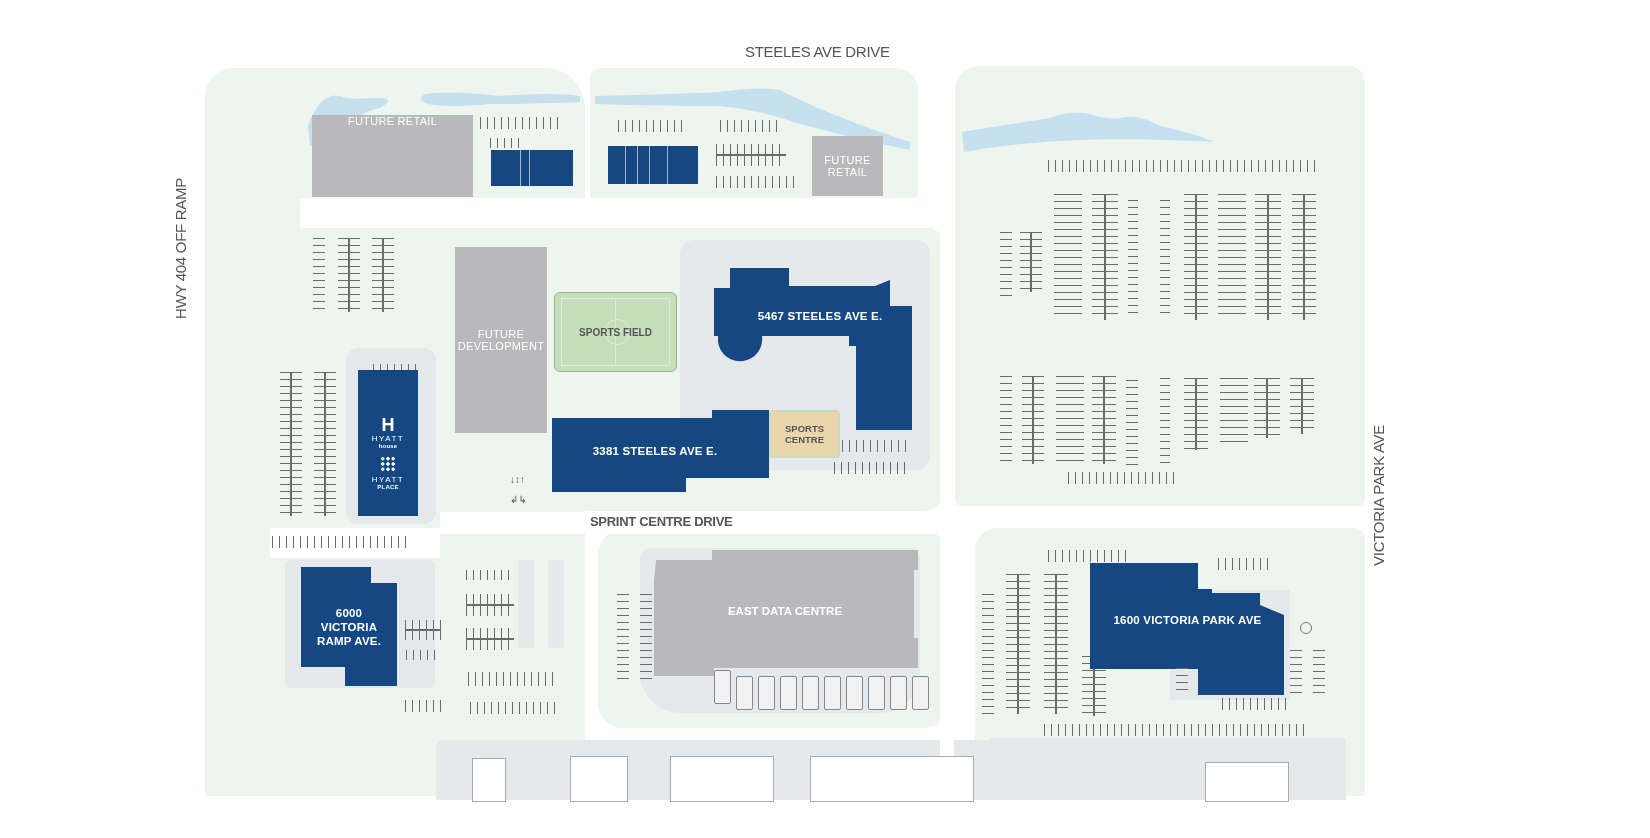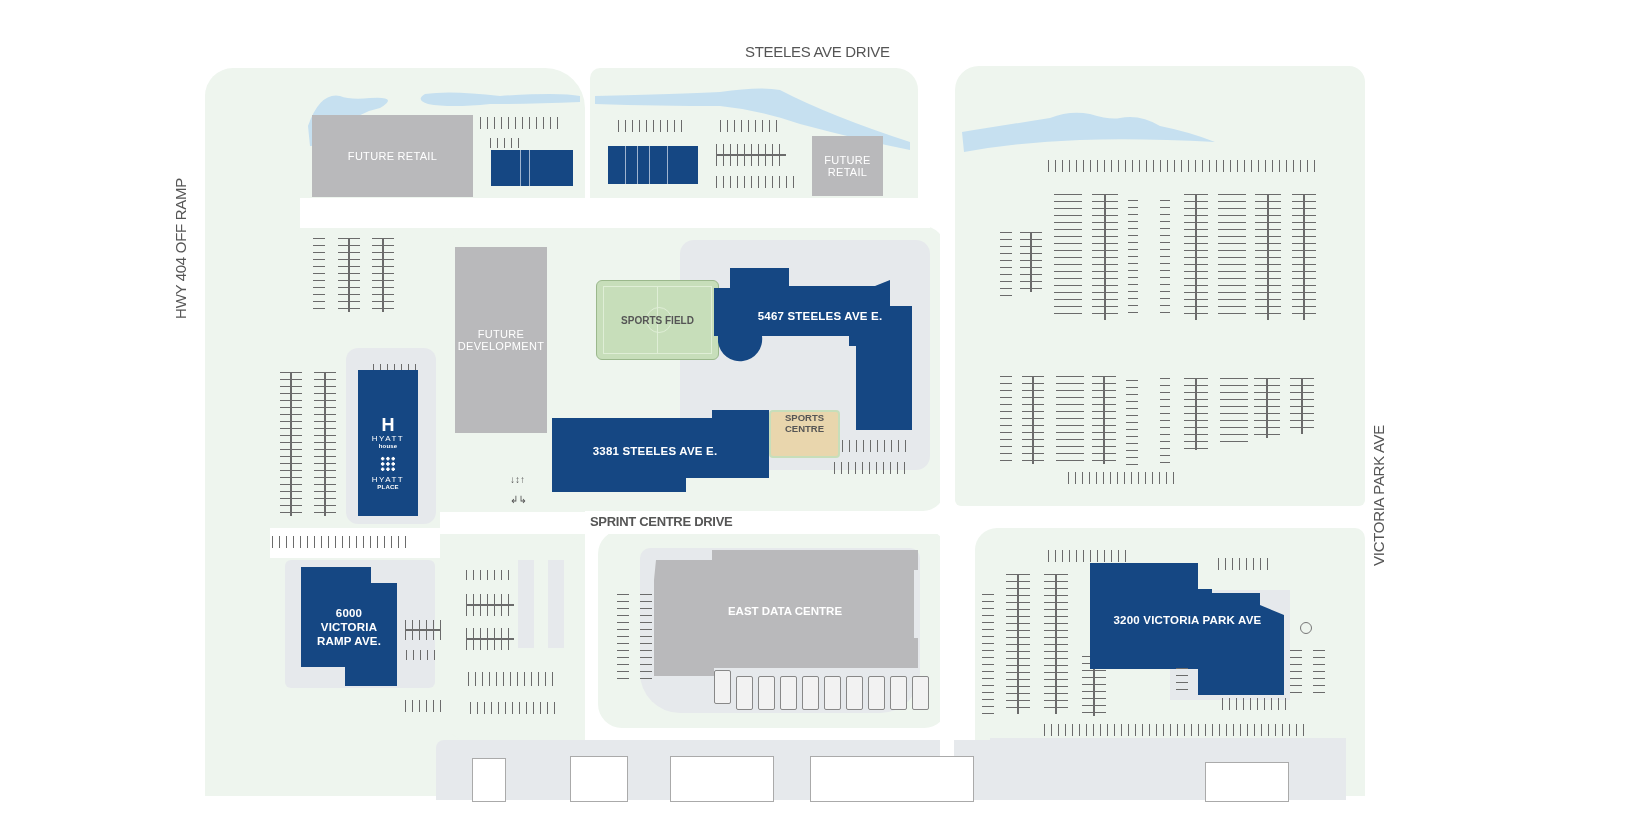--- a/index.html
+++ b/index.html
@@ -2,28 +2,28 @@
 <html><head>
 <meta charset="utf-8">
 <style>
   html, body { margin:0; padding:0; background:#ffffff; }
   body { width:1650px; height:838px; position:relative; overflow:hidden; font-family:"Liberation Sans", sans-serif; }
   .abs { position:absolute; }
   .green { background:#eef5ee; }
   .paving { background:#e6e9ec; }
   .white { background:#ffffff; }
   .bldg { background:#154783; color:#ffffff; font-family:"Liberation Sans", sans-serif; font-weight:700; display:flex; align-items:center; justify-content:center; text-align:center; letter-spacing:0.2px; }
-  .future { background:#b9b9bb; color:#ffffff; display:flex; align-items:center; justify-content:center; text-align:center; font-size:11px; letter-spacing:0.3px; line-height:12px; }
+  .future { background:#b9b9bb; color:#ffffff; display:flex; justify-content:center; text-align:center; font-size:11px; letter-spacing:0.3px; line-height:12px; }
   .street { color:#555555; font-size:15px; letter-spacing:-0.3px; white-space:nowrap; }
   .street.bold { font-weight:700; font-size:13px; color:#555; }
   .parking-h { background: repeating-linear-gradient(90deg, #6b6b6b 0 1.4px, transparent 1.4px 7px); }
   .parking-v { background: repeating-linear-gradient(180deg, #6b6b6b 0 1.4px, transparent 1.4px 7px); }
   .spine { position:absolute; left:50%; top:0; bottom:0; width:2px; background:#6b6b6b; transform:translateX(-1px); }
   .field { background:#c7deba; border:1px solid #9bb88c; border-radius:6px; color:#555; font-weight:700; font-size:10px; display:flex; align-items:center; justify-content:center; }
-  .court { background:#e9d6ad; border:2px solid #c7deba; border-radius:4px; color:#555; font-weight:700; font-size:9.5px; line-height:11px; display:flex; align-items:center; justify-content:flex-start; text-align:center; }
+  .court { background:#e9d6ad; border:2px solid #c7deba; border-radius:4px; color:#555; font-weight:700; font-size:9.5px; line-height:11px; display:flex; align-items:center; justify-content:center; text-align:center; }
   .unit-sep { position:absolute; top:0; bottom:0; width:1px; background:#9fb4cf; }
   .loading-dock { position:absolute; width:15px; height:32px; border:1px solid #888; background:#f2f2f2; border-radius:2px; }
 </style>
 </head>
 <body>
 
 <div class="abs green" style="left:205px;top:68px;width:380px;height:728px;border-radius:28px 40px 0 0;"></div>
 <div class="abs green" style="left:590px;top:68px;width:328px;height:150px;border-radius:10px 22px 18px 18px;"></div>
 <div class="abs green" style="left:955px;top:66px;width:410px;height:440px;border-radius:24px 16px 6px 6px;"></div>
 <div class="abs green" style="left:975px;top:528px;width:390px;height:268px;border-radius:22px 10px 0 0;"></div>
@@ -106,21 +106,21 @@
   <div style="font-size:6px;line-height:7px;">house</div>
   <div style="width:16px;height:16px;margin-top:6px;background:radial-gradient(circle,#fff 1.6px,transparent 1.8px) 0 0/5.3px 5.3px;"></div>
   <div style="font-size:8px;letter-spacing:1.5px;font-weight:400;line-height:9px;margin-top:3px;">HYATT</div>
   <div style="font-size:6px;line-height:7px;">PLACE</div>
 </div>
 
 <div class="abs future" style="left:455px;top:247px;width:92px;height:186px;flex-direction:column;">
   <span>FUTURE</span>
   <span>DEVELOPMENT</span>
 </div>
-<div class="abs field" style="left:554px;top:280px;width:121px;height:78px;margin-left:42px;">
+<div class="abs field" style="left:554px;top:292px;width:121px;height:78px;">
   <div style="position:absolute;left:6px;top:5px;right:6px;bottom:5px;border:1px solid #dfeed6;"></div>
   <div style="position:absolute;left:60px;top:5px;bottom:5px;width:1px;background:#dfeed6;"></div>
   <div style="position:absolute;left:49px;top:26px;width:24px;height:24px;border:1px solid #dfeed6;border-radius:50%;"></div>
   <span style="position:relative;">SPORTS FIELD</span>
 </div>
 
 <svg class="abs" style="left:712px;top:266px;" width="202" height="168" viewBox="0 0 202 168">
   <path d="M 2 22 L 18 22 L 18 2 L 77 2 L 77 20 L 163 20 L 178 14 L 178 40 L 200 40 L 200 164 L 144 164 L 144 80 L 137 80 L 137 70 L 50 70 A 22 22 0 0 1 6 76 L 6 70 L 2 70 Z" fill="#154783"></path>
 </svg>
 <div class="abs bldg" style="left:740px;top:300px;width:160px;height:32px;background:transparent;font-size:11.5px;">
@@ -244,21 +244,21 @@
 <div class="abs parking-v" style="left:1044px;top:574px;width:24px;height:140px;">
     <div class="spine"></div>
   </div>
 <div class="abs parking-v" style="left:1082px;top:656px;width:24px;height:60px;">
     <div class="spine"></div>
   </div>
 <svg class="abs" style="left:1088px;top:561px;" width="200" height="136" viewBox="0 0 200 136">
   <path d="M 2 2 L 110 2 L 110 28 L 124 28 L 124 32 L 172 32 L 172 44 L 196 54 L 196 134 L 110 134 L 110 108 L 2 108 Z" fill="#154783"></path>
 </svg>
 <div class="abs bldg" style="left:1095px;top:605px;width:185px;height:30px;background:transparent;font-size:11.5px;">
-  <span>3200 VICTORIA PARK AVE</span>
+  <span>1600 VICTORIA PARK AVE</span>
 </div>
 <div class="abs parking-h" style="left:1218px;top:558px;width:52px;height:12px;"></div>
 <div class="abs parking-h" style="left:1222px;top:698px;width:66px;height:12px;"></div>
 <div class="abs parking-v" style="left:1176px;top:668px;width:12px;height:28px;"></div>
 <div class="abs parking-v" style="left:1290px;top:650px;width:12px;height:44px;"></div>
 <div class="abs parking-v" style="left:1313px;top:650px;width:12px;height:44px;"></div>
 <div class="abs" style="left:1300px;top:622px;width:10px;height:10px;border:1.5px solid #777;border-radius:50%;"></div>
 <div class="abs parking-h" style="left:1044px;top:724px;width:266px;height:12px;"></div>
 
 <div class="abs white" style="left:472px;top:758px;width:32px;height:42px;border:1px solid #aaa;"></div>

